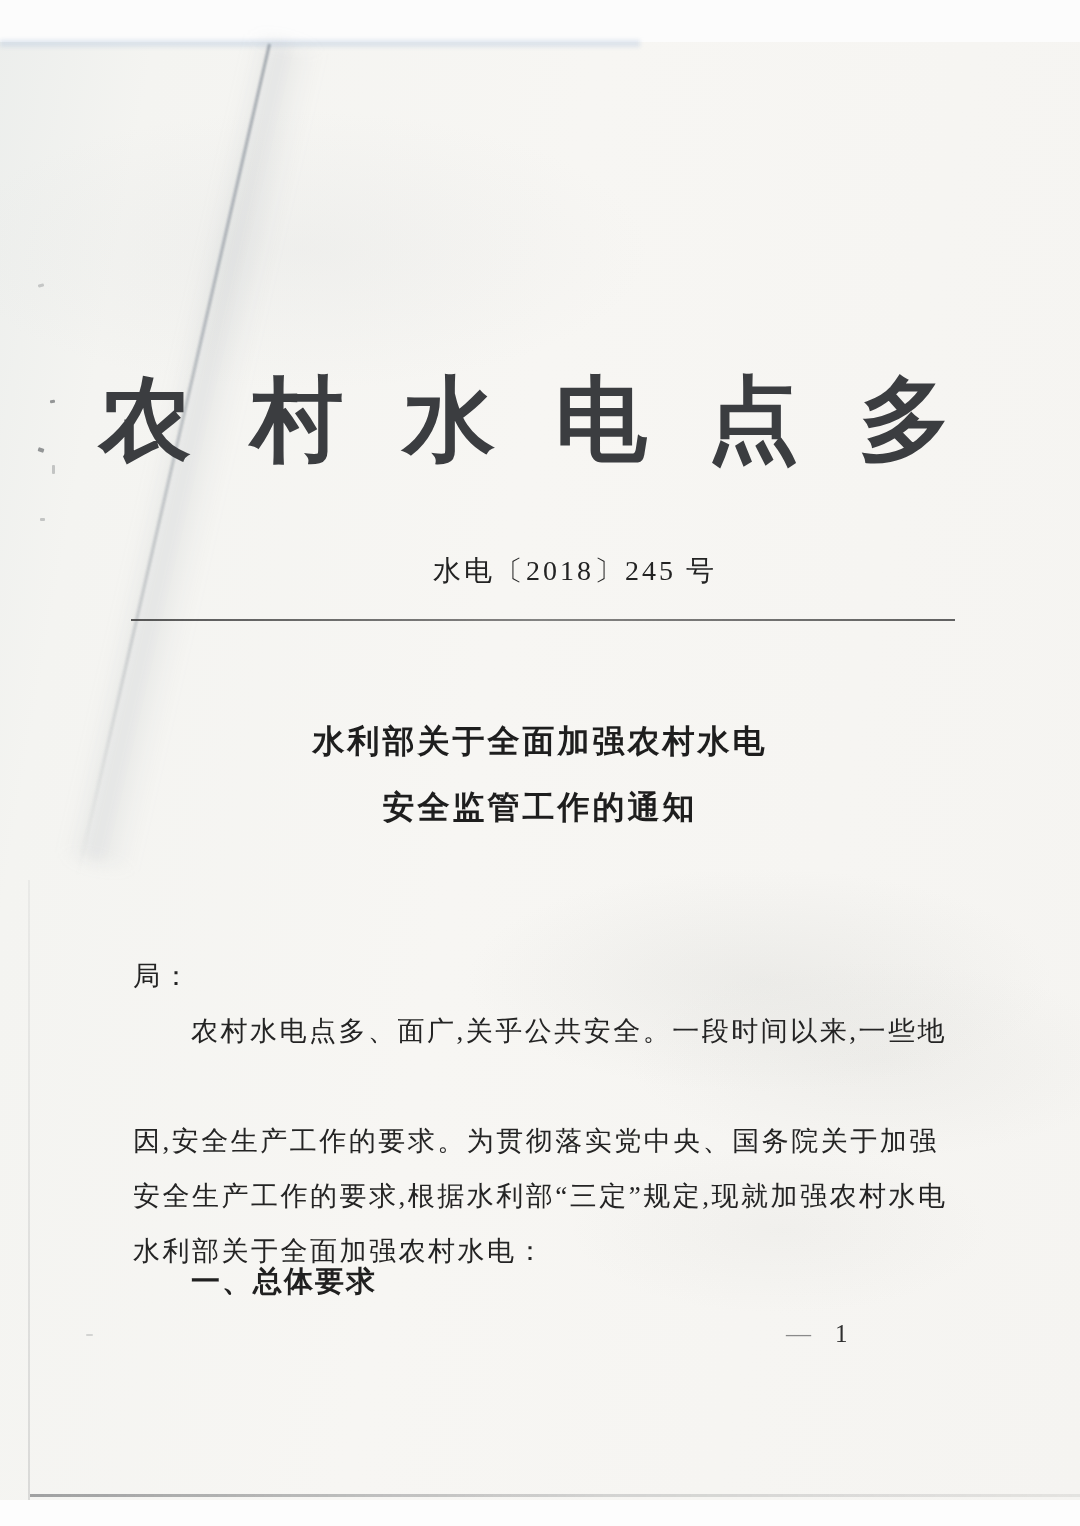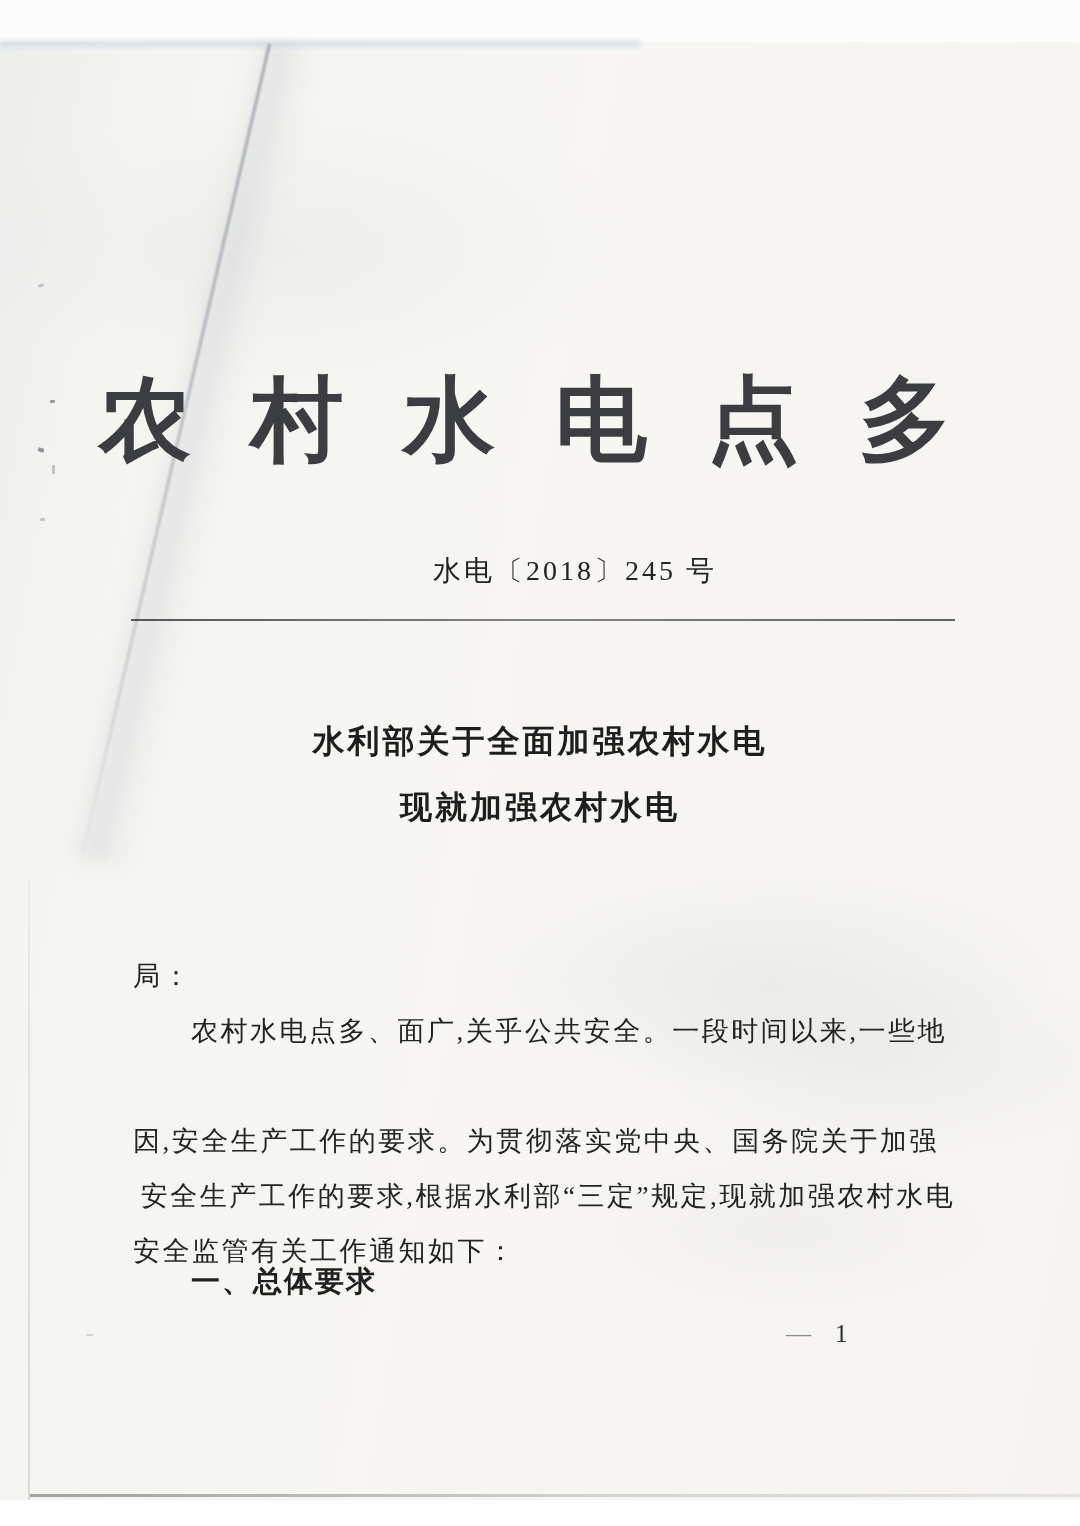--- a/index.html
+++ b/index.html
@@ -124,21 +124,21 @@
     font-size: 27px;
     letter-spacing: 2.5px;
     color: #242424;
     white-space: nowrap;
   }
   .sal1 { top: 903px; }
   .sal2 { top: 958px; }
   .p1 { top: 1013px; padding-left: 58px; }
   .p2 { top: 1068px; }
   .p3 { top: 1123px; }
-  .p4 { top: 1178px; text-align: center; }
+  .p4 { top: 1178px; }
   .p5 { top: 1233px; }
 
   .section-heading {
     position: absolute;
     top: 1262px; left: 191px;
     margin: 0;
     font-family: "Liberation Sans", "DejaVu Sans", sans-serif;
     font-weight: bold;
     font-size: 29px;
     letter-spacing: 2px;
@@ -177,28 +177,28 @@
 
   <div class="content">
 
     <h1 class="banner">农村水电点多</h1>
 
     <div class="docnum">水电〔2018〕245 号</div>
 
     <hr class="rule">
 
     <h2 class="notice-title l1">水利部关于全面加强农村水电</h2>
-    <h2 class="notice-title l2">现就加强农村水电</h2>
+    <h2 class="notice-title l2">安全监管工作的通知</h2>
 
     <p class="bodyline sal2">局：</p>
 
     <p class="bodyline p1">农村水电点多、面广,关乎公共安全。一段时间以来,一些地</p>
     <p class="bodyline p3">因,安全生产工作的要求。为贯彻落实党中央、国务院关于加强</p>
     <p class="bodyline p4">安全生产工作的要求,根据水利部“三定”规定,现就加强农村水电</p>
-    <p class="bodyline p5">安全监管有关工作通知如下：</p>
+    <p class="bodyline p5">水利部关于全面加强农村水电：</p>
 
     <h3 class="section-heading">一、总体要求</h3>
 
     <div class="pagenum">
       <span class="dash">—</span><span>1</span>
     </div>
 
   </div>
 </div>
 

